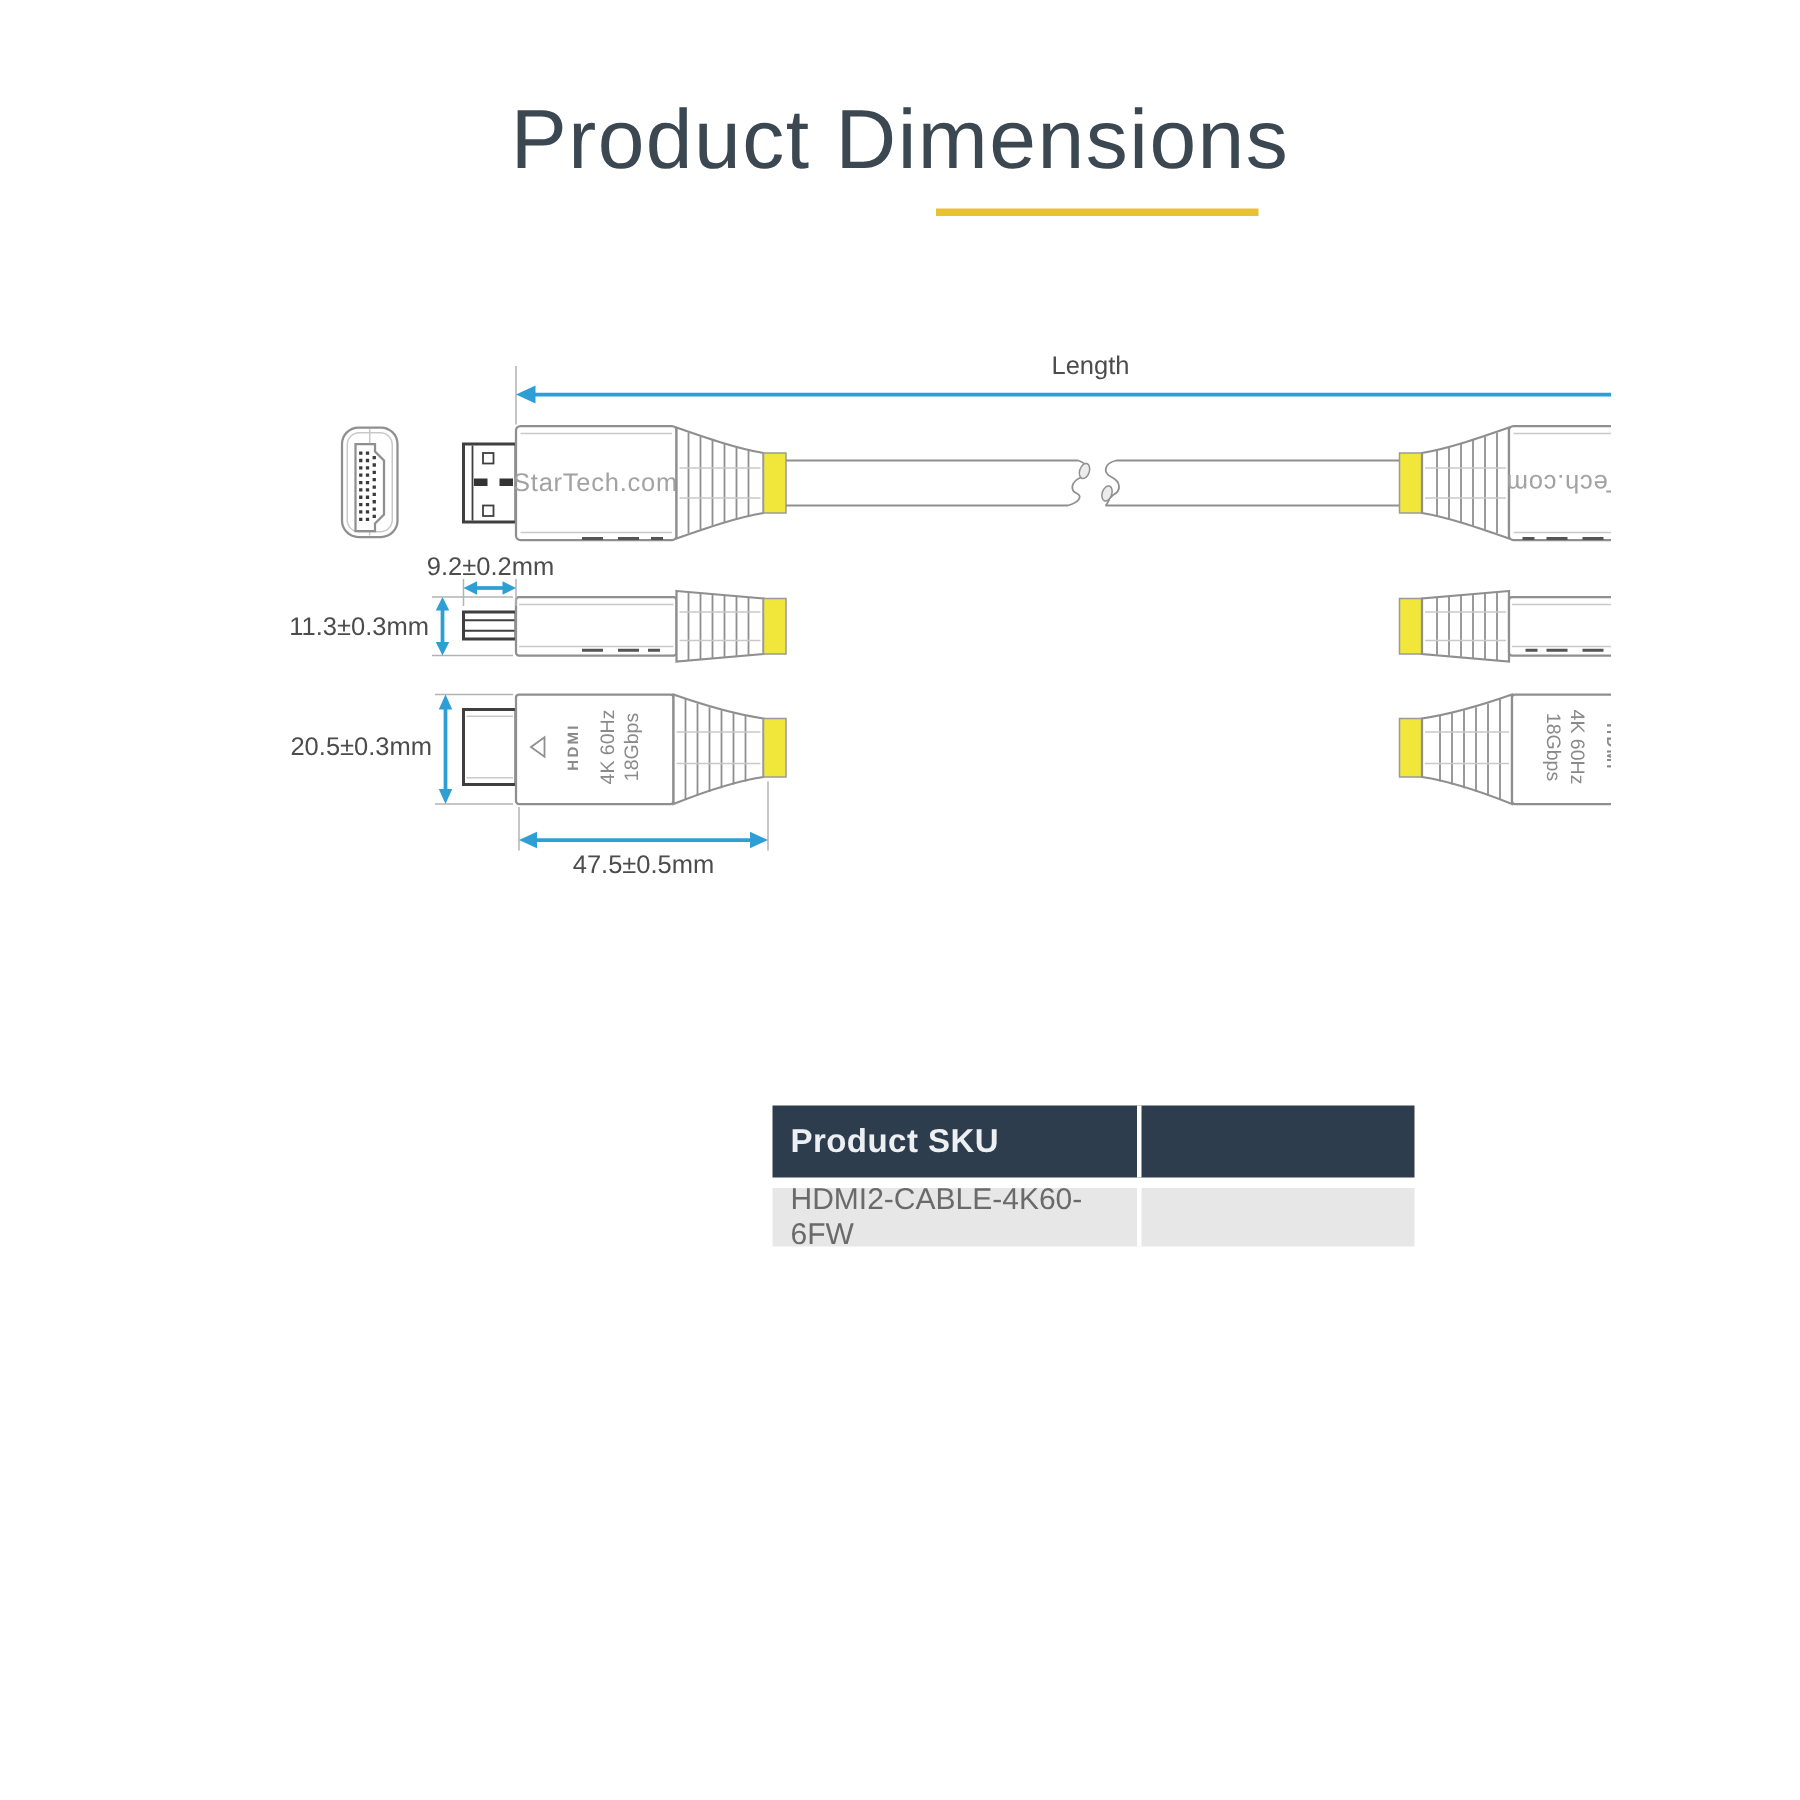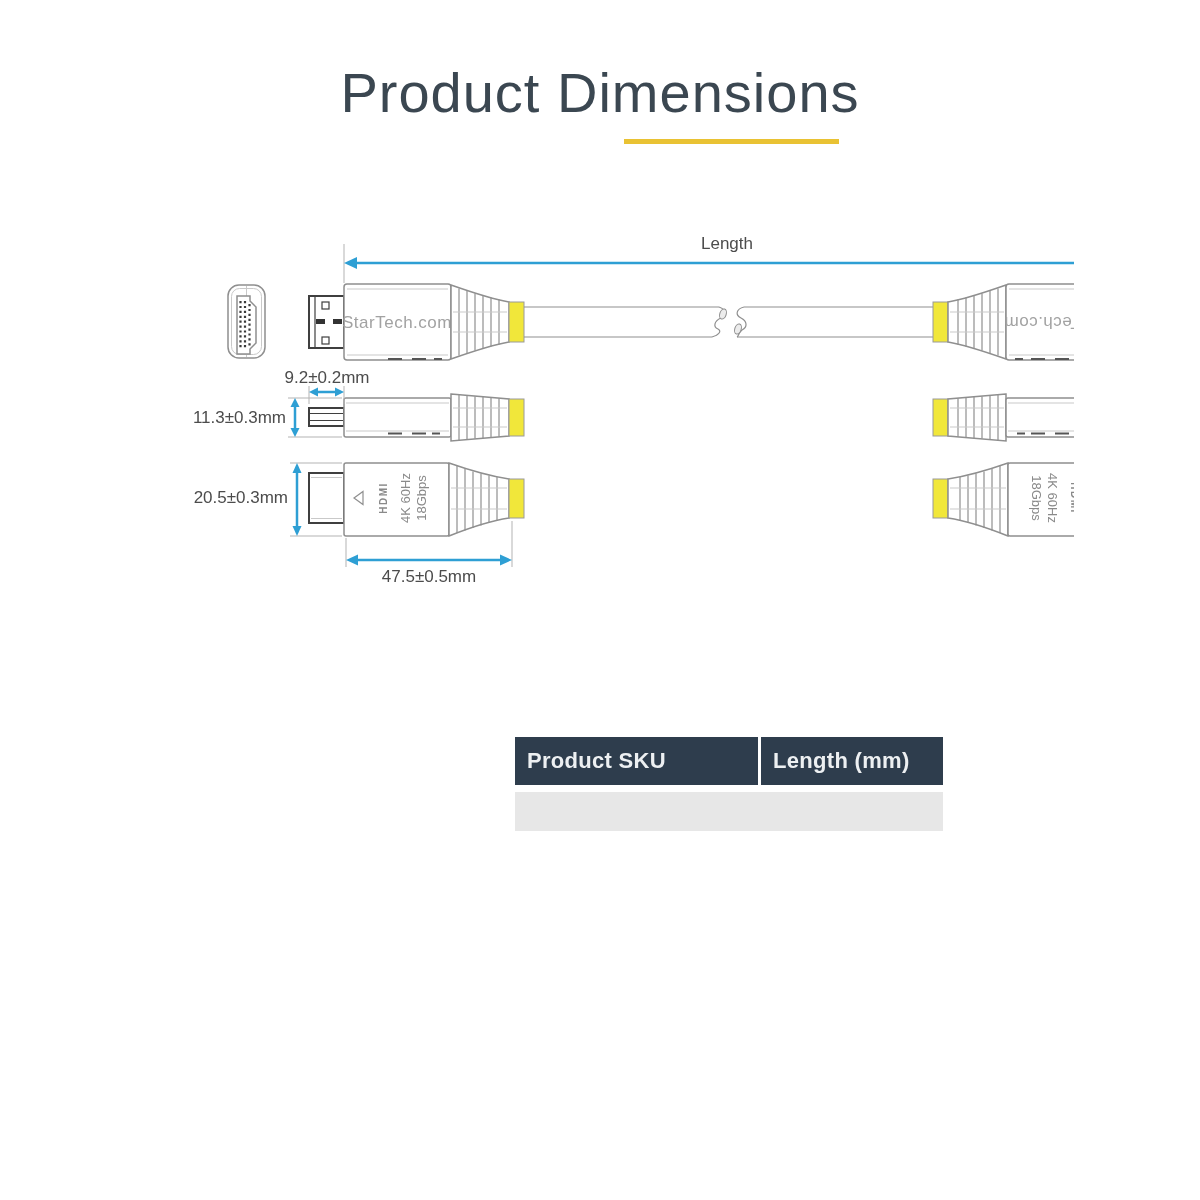--- a/index.html
+++ b/index.html
@@ -279,19 +279,19 @@
       <polygon class="s-thin" points="977,498 968,491.5 968,504.5" fill="none"></polygon>
       <rect class="s-dark" x="987" y="473" width="35" height="50"></rect>
       <line class="s-lite" x1="989" y1="477.5" x2="1020" y2="477.5"></line>
       <line class="s-lite" x1="989" y1="518.5" x2="1020" y2="518.5"></line>
     </g>
   </svg>
 
   <div class="table">
     <div class="thead">
       <div class="cell c1">Product SKU</div>
-      <div class="cell c2">Length (mm)</div>
     </div>
     <div class="trow">
+      <div class="cell c1">HDMI2-CABLE-4K60-6FW</div>
     </div>
   </div>
 
 </div>
 
 </body></html>

